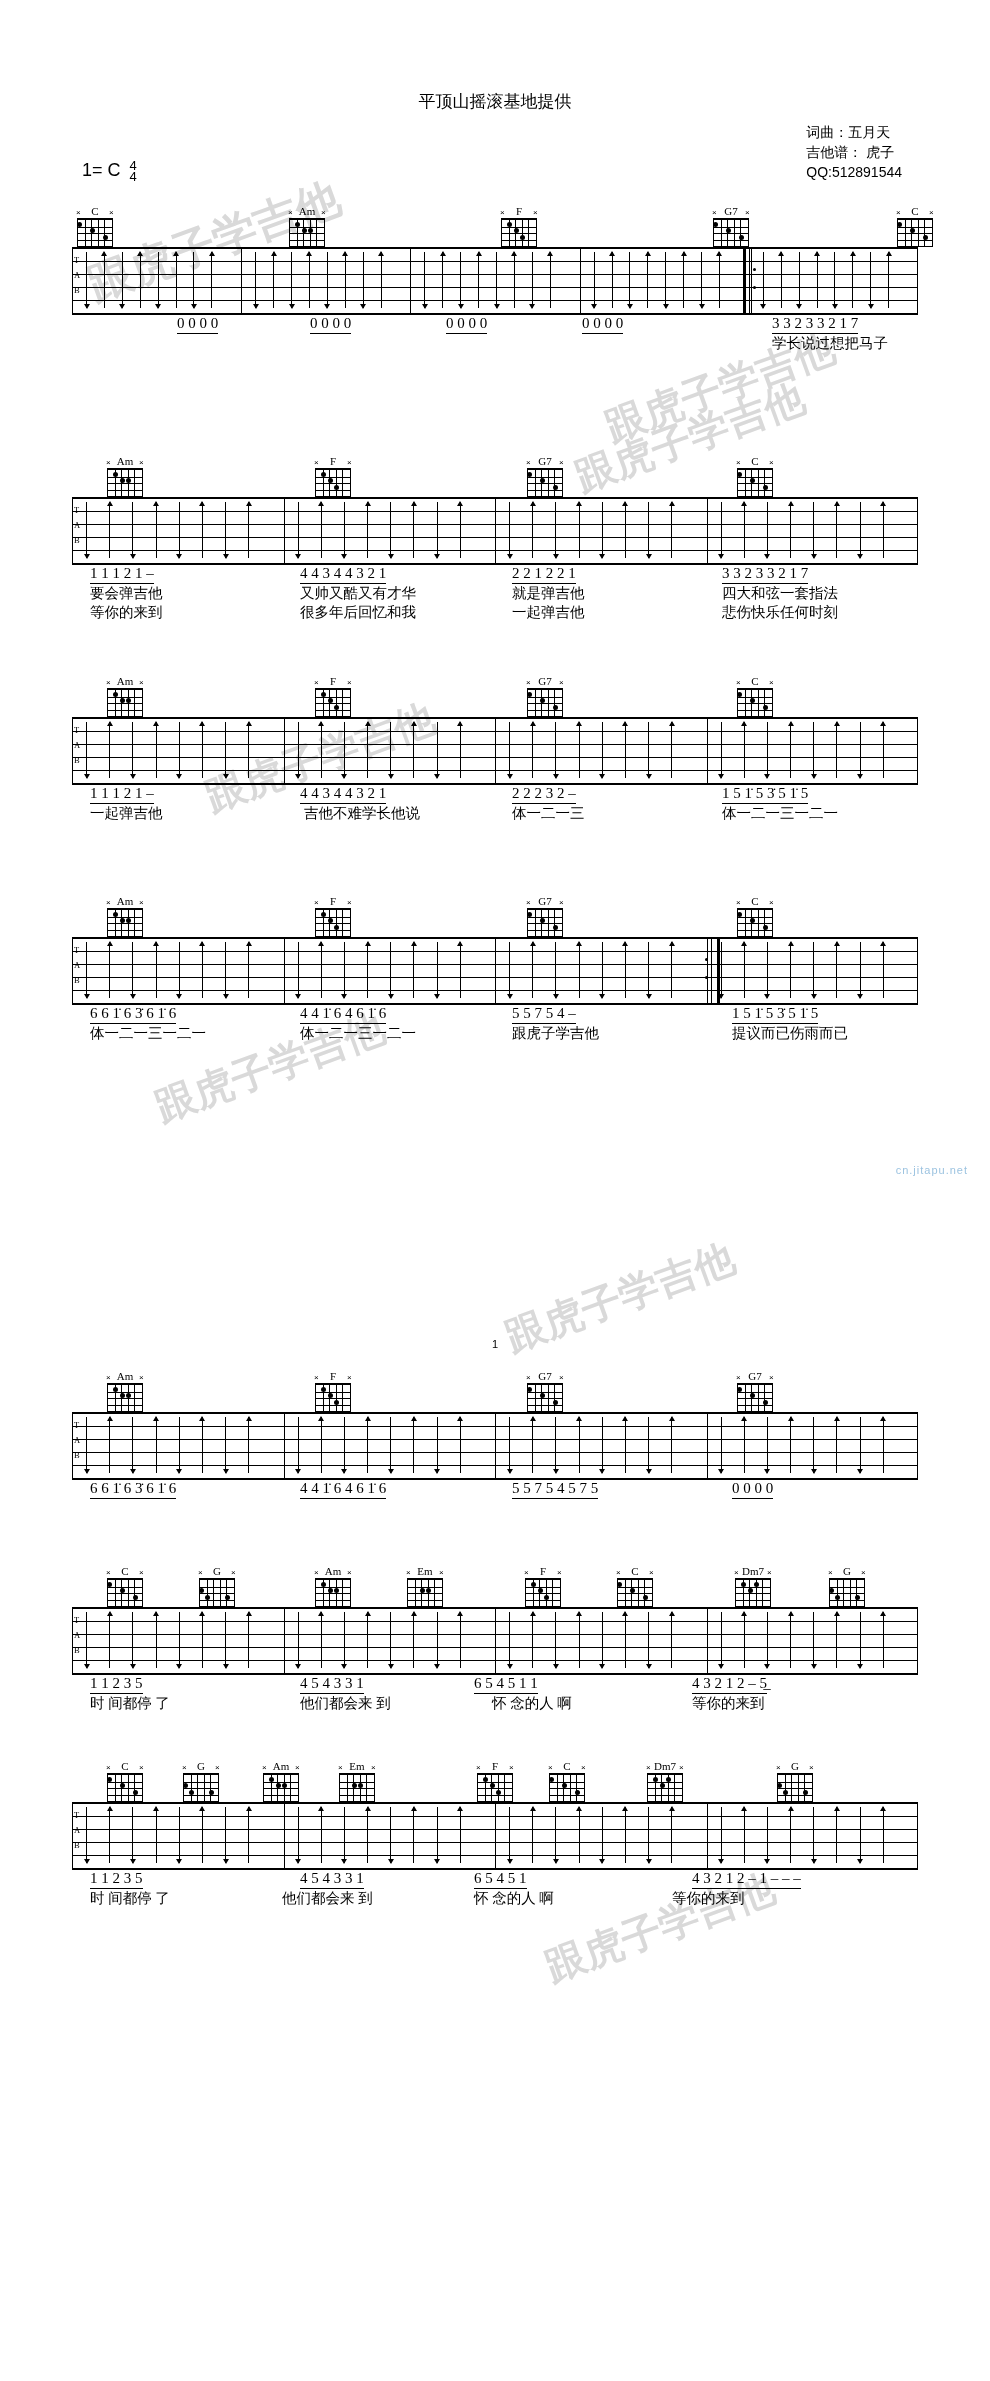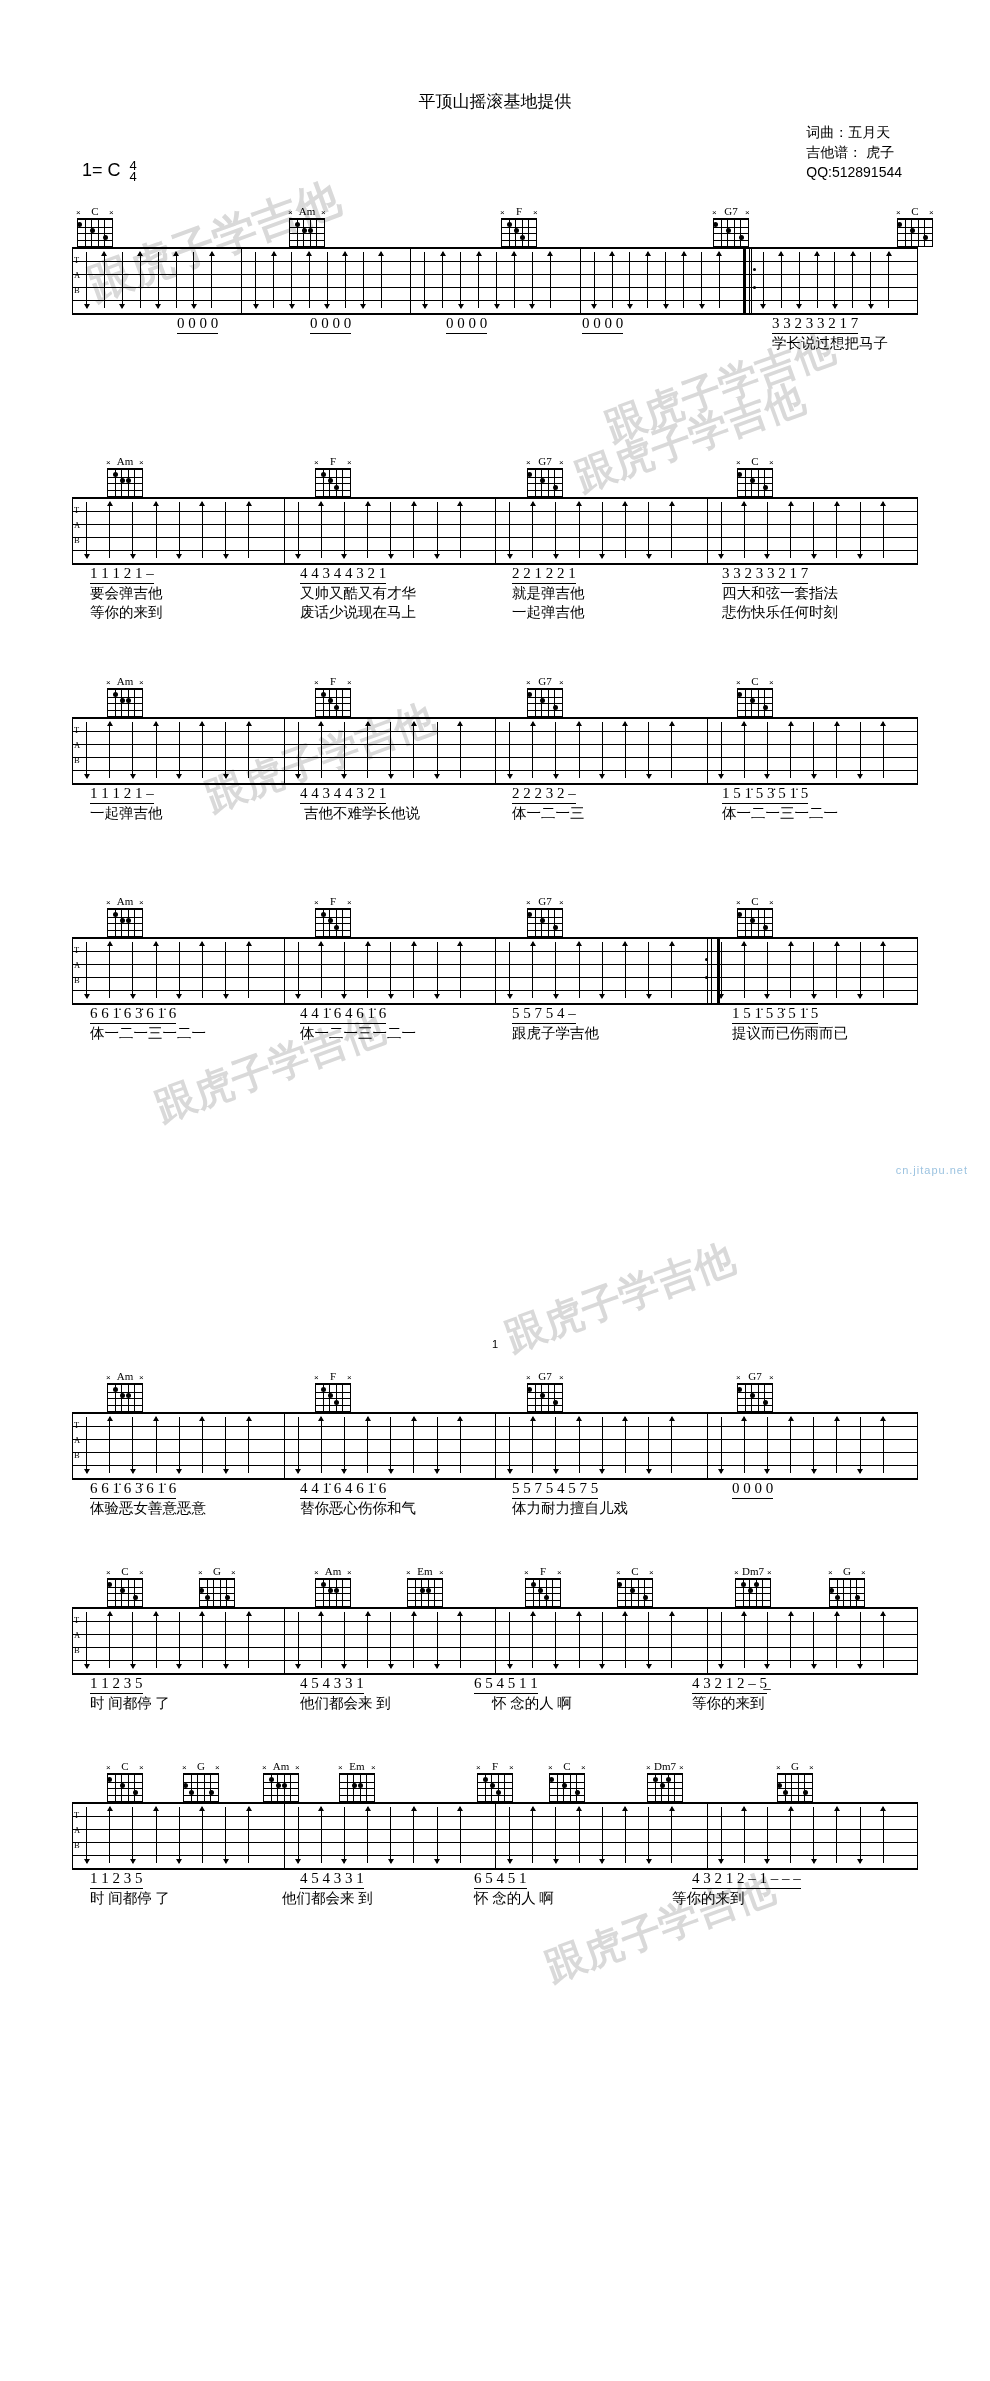--- a/index.html
+++ b/index.html
@@ -412,21 +412,21 @@
           <span class="seg num und" style="left: 650px;">3 3 2 3 3 2 1 7</span>
         </div>
         <div class="lrow">
           <span class="seg cn" style="left: 18px;">要会弹吉他</span>
           <span class="seg cn" style="left: 228px;">又帅又酷又有才华</span>
           <span class="seg cn" style="left: 440px;">就是弹吉他</span>
           <span class="seg cn" style="left: 650px;">四大和弦一套指法</span>
         </div>
         <div class="lrow">
           <span class="seg cn" style="left: 18px;">等你的来到</span>
-          <span class="seg cn" style="left: 228px;">废话少说现在马上</span>
+          <span class="seg cn" style="left: 228px;">很多年后回忆和我</span>
           <span class="seg cn" style="left: 440px;">一起弹吉他</span>
           <span class="seg cn" style="left: 650px;">悲伤快乐任何时刻</span>
         </div>
       </div>
     </div>
     <div class="sys" style="top: 675px;">
       <div class="chords">
         <div class="chord" style="left: 30px;">
           <div class="nm">Am</div>
           <div class="grid">
@@ -861,25 +861,20 @@
         <div class="strum arrow-dn" style="left: 787.625px; top: 4px; height: 56px;"></div>
         <div class="strum arrow-up" style="left: 810.812px; top: 4px; height: 56px;"></div>
       </div>
       <div class="lyrics">
         <div class="lrow">
           <span class="seg num und" style="left: 18px;">6 6 1̇ 6 3̇ 6 1̇ 6</span>
           <span class="seg num und" style="left: 228px;">4 4 1̇ 6 4 6 1̇ 6</span>
           <span class="seg num und" style="left: 440px;">5 5 7 5 4 5 7 5</span>
           <span class="seg num und" style="left: 660px;">0 0 0 0</span>
         </div>
-        <div class="lrow">
-          <span class="seg cn" style="left: 18px;">体验恶女善意恶意</span>
-          <span class="seg cn" style="left: 228px;">替你恶心伤你和气</span>
-          <span class="seg cn" style="left: 440px;">体力耐力擅自儿戏</span>
-        </div>
       </div>
     </div>
     <div class="sys" style="top: 1565px;">
       <div class="chords">
         <div class="chord" style="left: 30px;">
           <div class="nm">C</div>
           <div class="grid">
             <i class="v" style="left: 6.6px;"></i>
             <i class="v" style="left: 13.2px;"></i>
             <i class="v" style="left: 19.8px;"></i>

